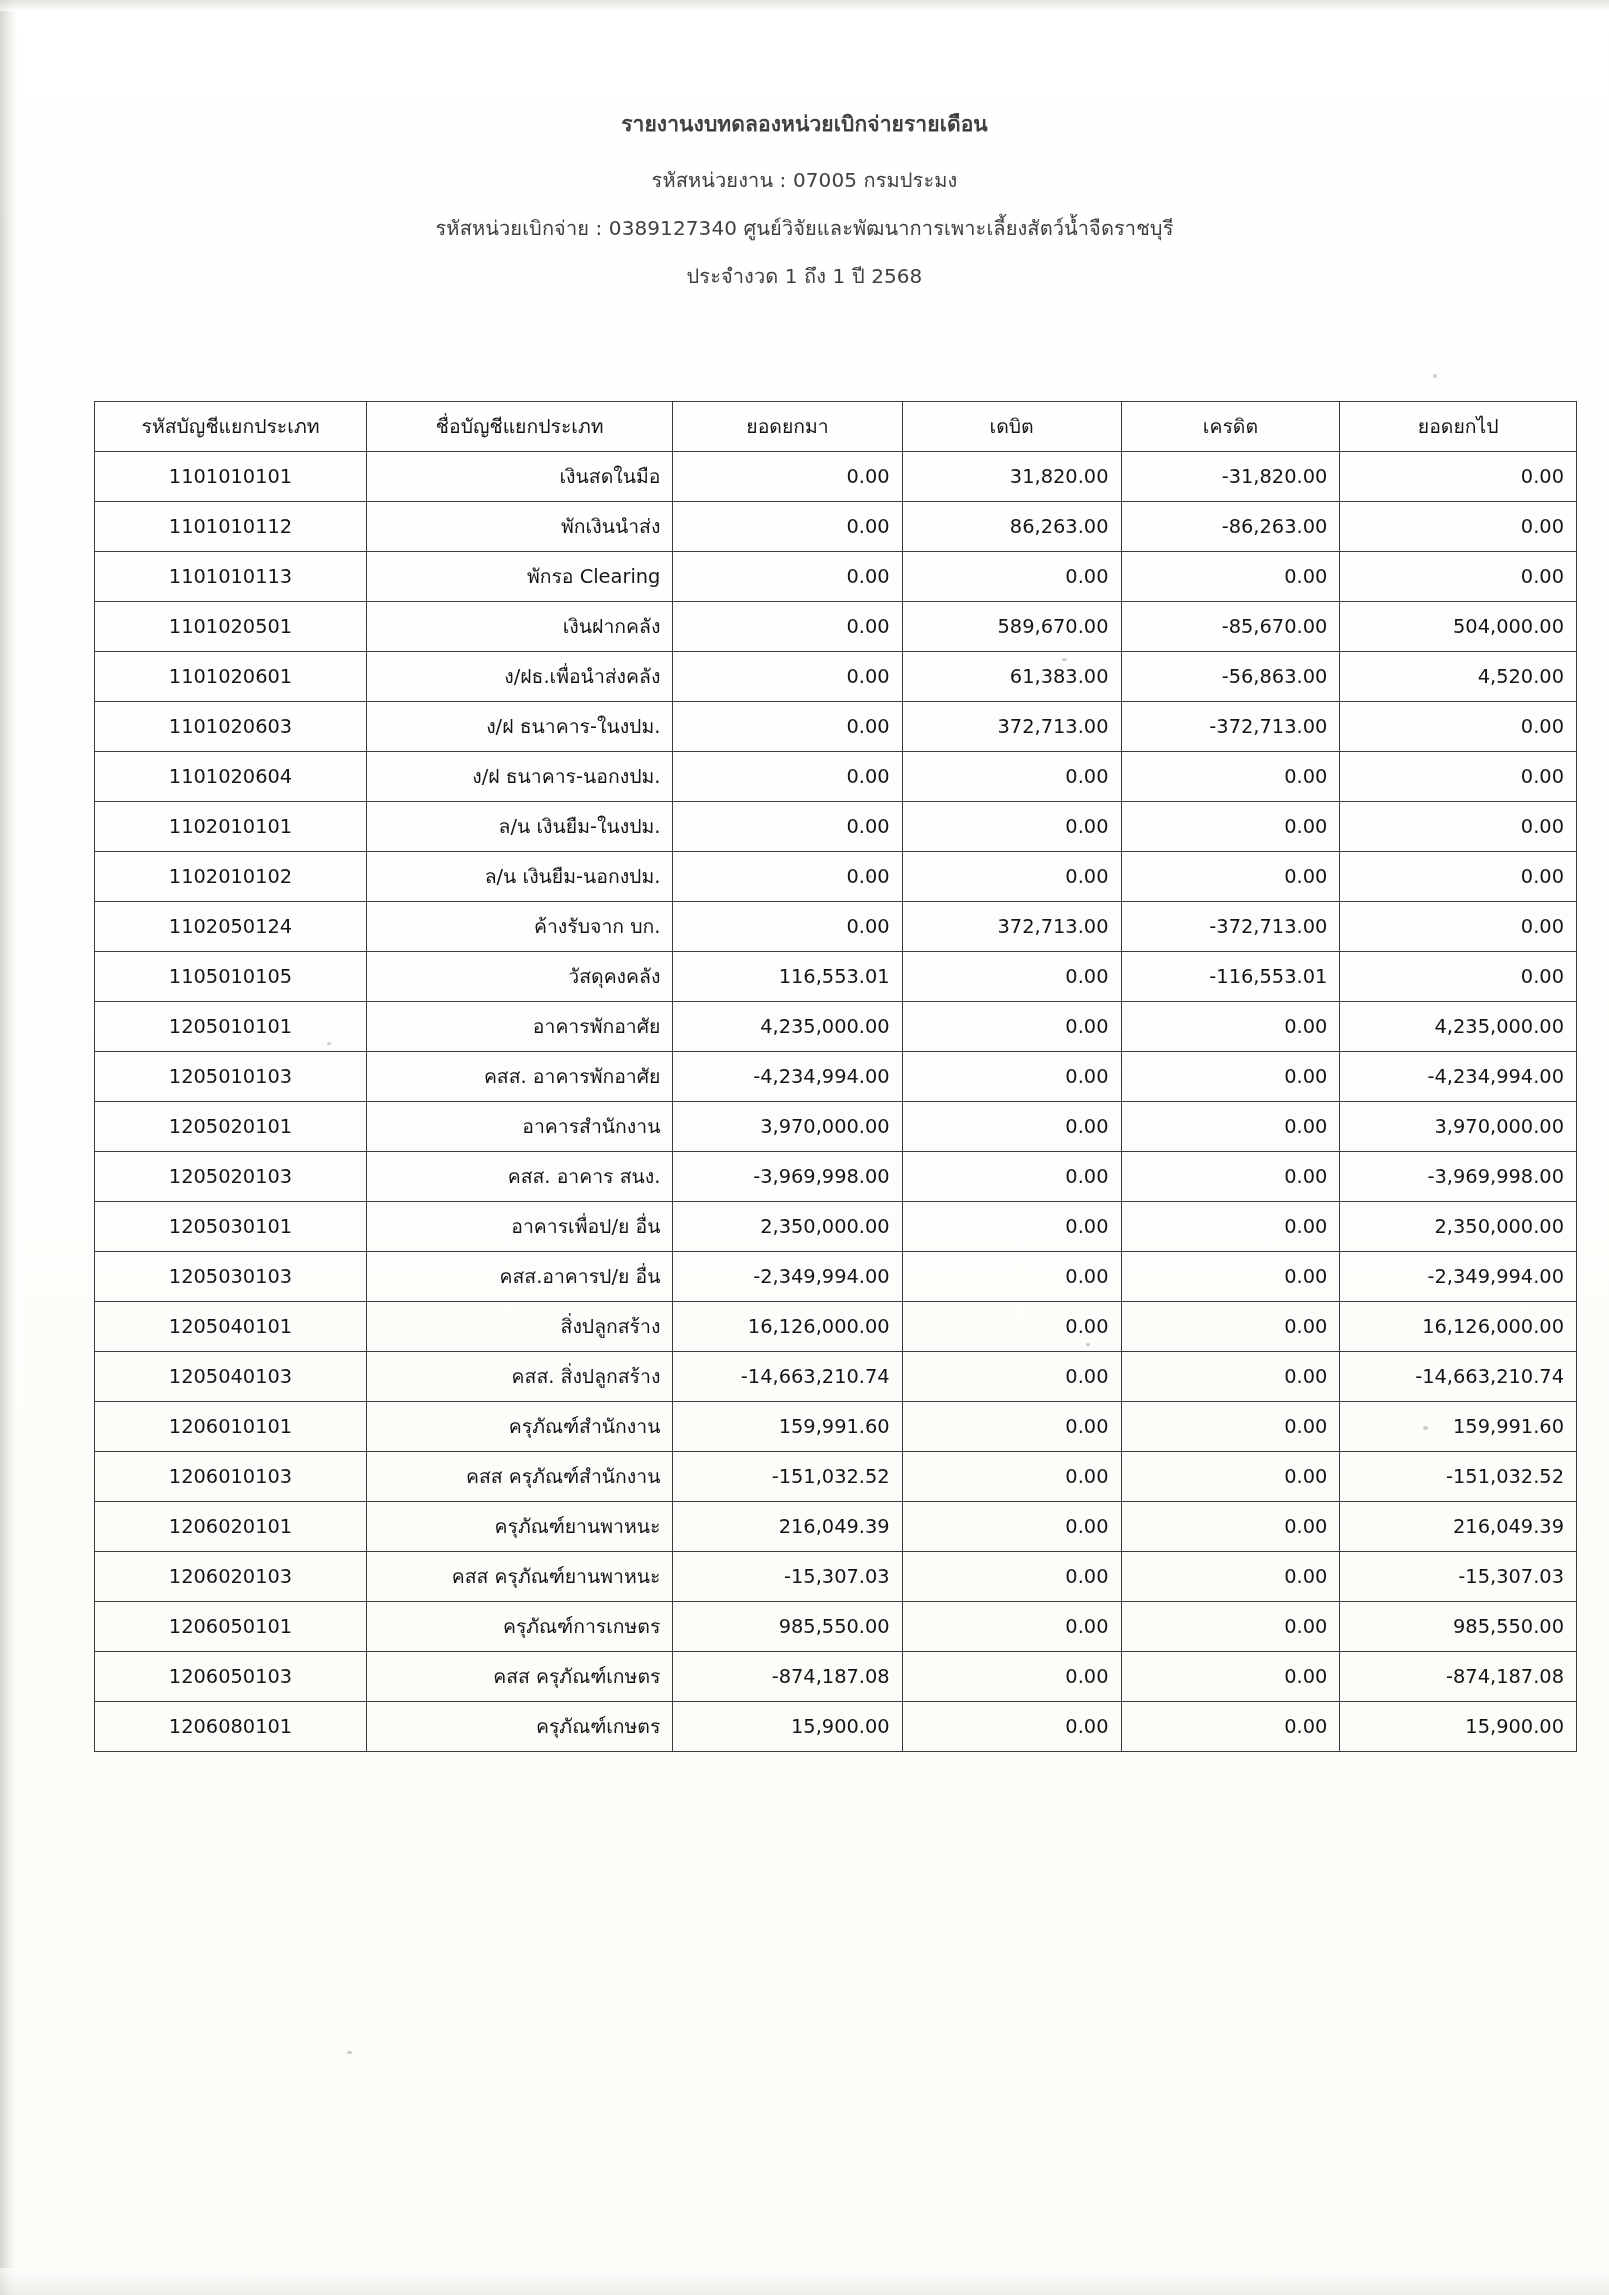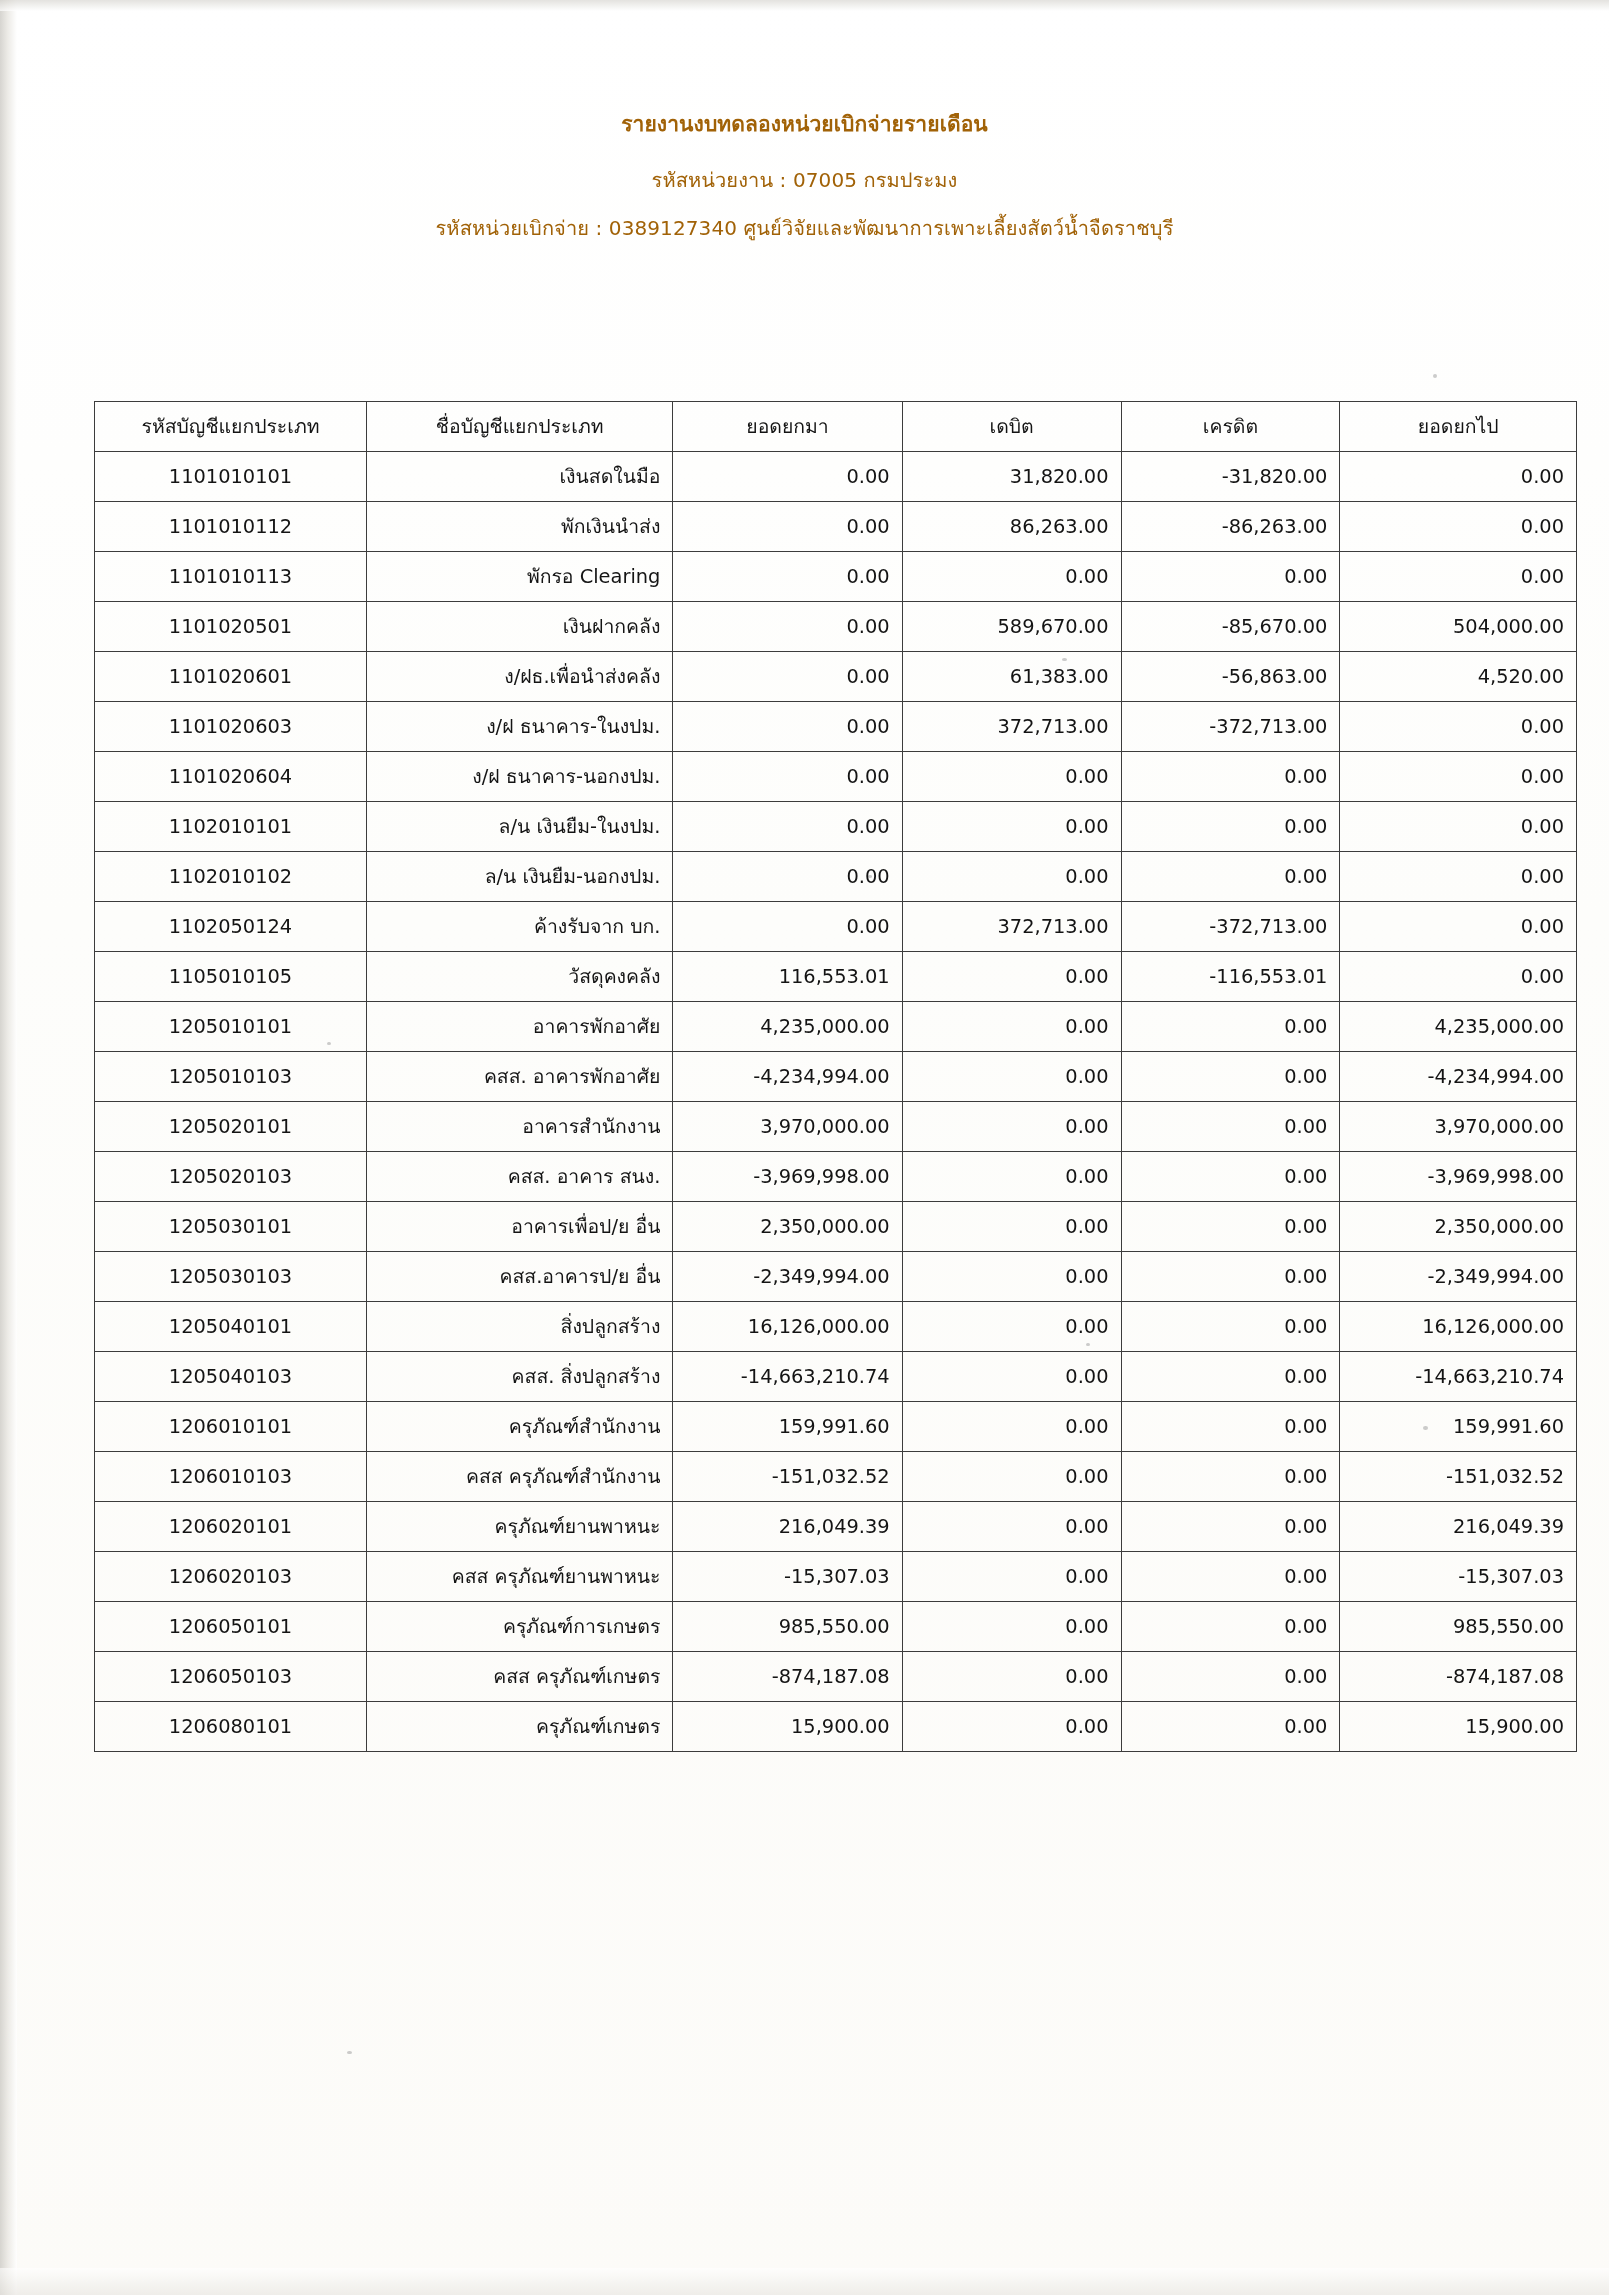--- a/index.html
+++ b/index.html
@@ -49,21 +49,21 @@
     top: 114px;
     left: 0;
     width: 100%;
     text-align: center;
   }
   .header .line {
     font-size: 20px;
     line-height: 1.0;
     margin-bottom: 28px;
     letter-spacing: 0.1px;
-    color: #a16207;
+    color: #404040;
   }
   .header .title {
     font-weight: bold;
     font-size: 21px;
     margin-bottom: 35px;
   }
 
   .table-wrap {
     position: absolute;
     top: 401px;
@@ -120,20 +120,21 @@
 <div class="speck" style="top:875px;left:868px;width:4px;height:2.7px;"></div>
 <div class="speck" style="top:1343px;left:1086px;width:4px;height:3.3px;"></div>
 <div class="speck" style="top:1426px;left:1423px;width:4.7px;height:4px;"></div>
 <div class="speck" style="top:1042px;left:327px;width:4px;height:3.3px;"></div>
 <div class="speck" style="top:2051px;left:347px;width:4.7px;height:3.3px;"></div>
 
 <div class="header">
   <div class="line title">รายงานงบทดลองหน่วยเบิกจ่ายรายเดือน</div>
   <div class="line">รหัสหน่วยงาน : 07005 กรมประมง</div>
   <div class="line">รหัสหน่วยเบิกจ่าย : 0389127340 ศูนย์วิจัยและพัฒนาการเพาะเลี้ยงสัตว์น้ำจืดราชบุรี</div>
+  <div class="line">ประจำงวด 1 ถึง 1 ปี 2568</div>
 </div>
 
 <div class="table-wrap">
   <table class="ledger">
     <colgroup>
       <col class="c-code">
         <col class="c-name">
         <col class="c-bf">
         <col class="c-dr">
         <col class="c-cr">

